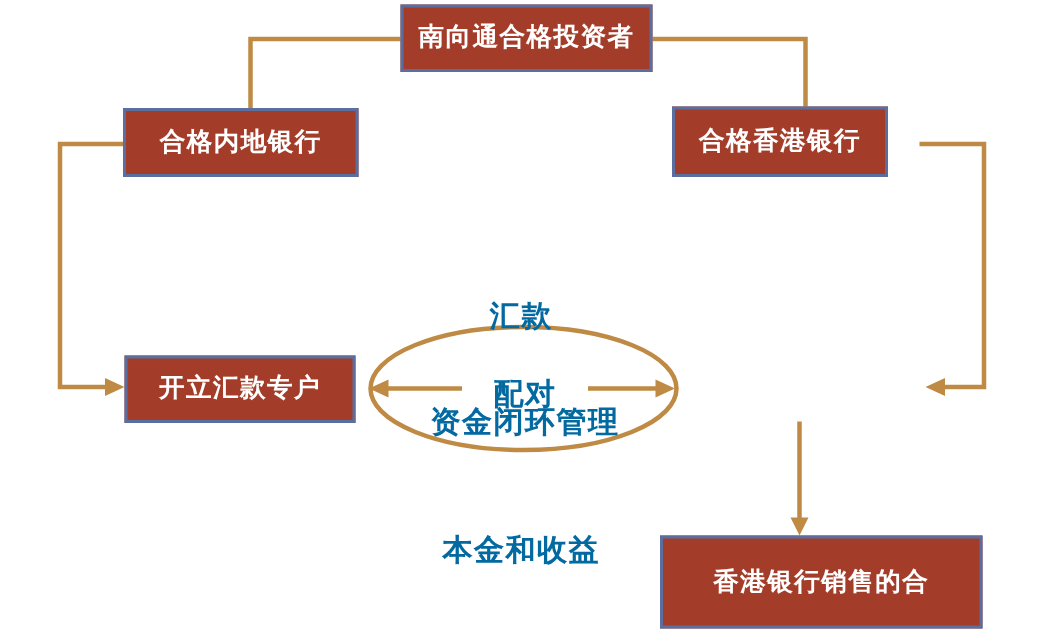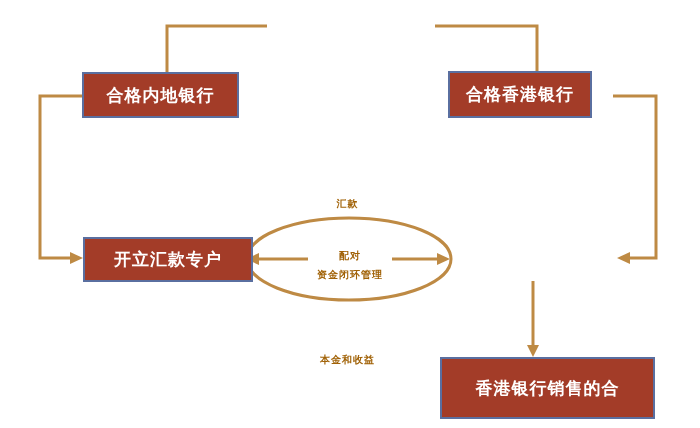--- a/index.html
+++ b/index.html
@@ -33,23 +33,23 @@
     letter-spacing: 1px;
     display: flex;
     align-items: center;
     justify-content: center;
     text-align: center;
     line-height: 1.35;
   }
   .flabel {
     position: absolute;
     z-index: 3;
-    color: #a16207;
+    color: #0369a1;
     font-weight: 600;
-    font-size: 10px;
+    font-size: 20px;
     text-align: center;
     letter-spacing: 1px;
     white-space: nowrap;
   }
   .node .line { display: block; }
 </style>
 </head>
 <body>
 
 <div class="canvas">
@@ -70,30 +70,33 @@
     <polygon points="527,345 539,345 533,357" fill="#BE8A44"></polygon>
 
     <ellipse cx="349" cy="259" rx="102" ry="41" fill="none" stroke="#BE8A44" stroke-width="3"></ellipse>
 
     <path d="M 258 259 L 308 259" fill="none" stroke="#BE8A44" stroke-width="3"></path>
     <polygon points="259,253 246,259 259,265" fill="#BE8A44"></polygon>
     <path d="M 392 259 L 438 259" fill="none" stroke="#BE8A44" stroke-width="3"></path>
     <polygon points="437,253 450,259 437,265" fill="#BE8A44"></polygon>
   </svg>
 
+  <div class="node" style="left:267px; top:3px; width:168px; height:45px;">
+    <span>南向通合格投资者</span>
+  </div>
 
   <div class="node" style="left:82px; top:72px; width:157px; height:46px;">
     <span>合格内地银行</span>
   </div>
 
   <div class="node" style="left:448px; top:71px; width:144px; height:47px;">
     <span>合格香港银行</span>
   </div>
 
-  <div class="node" style="left:83px; top:237px; width:170px; height:45px;">
+  <div class="node" style="left:83px; top:237px; width:154px; height:45px;">
     <span>开立汇款专户</span>
   </div>
 
 
   <div class="node" style="left:440px; top:357px; width:215px; height:62px;">
     <span>
       <span class="line">香港银行销售的合</span>
     </span>
   </div>
 

